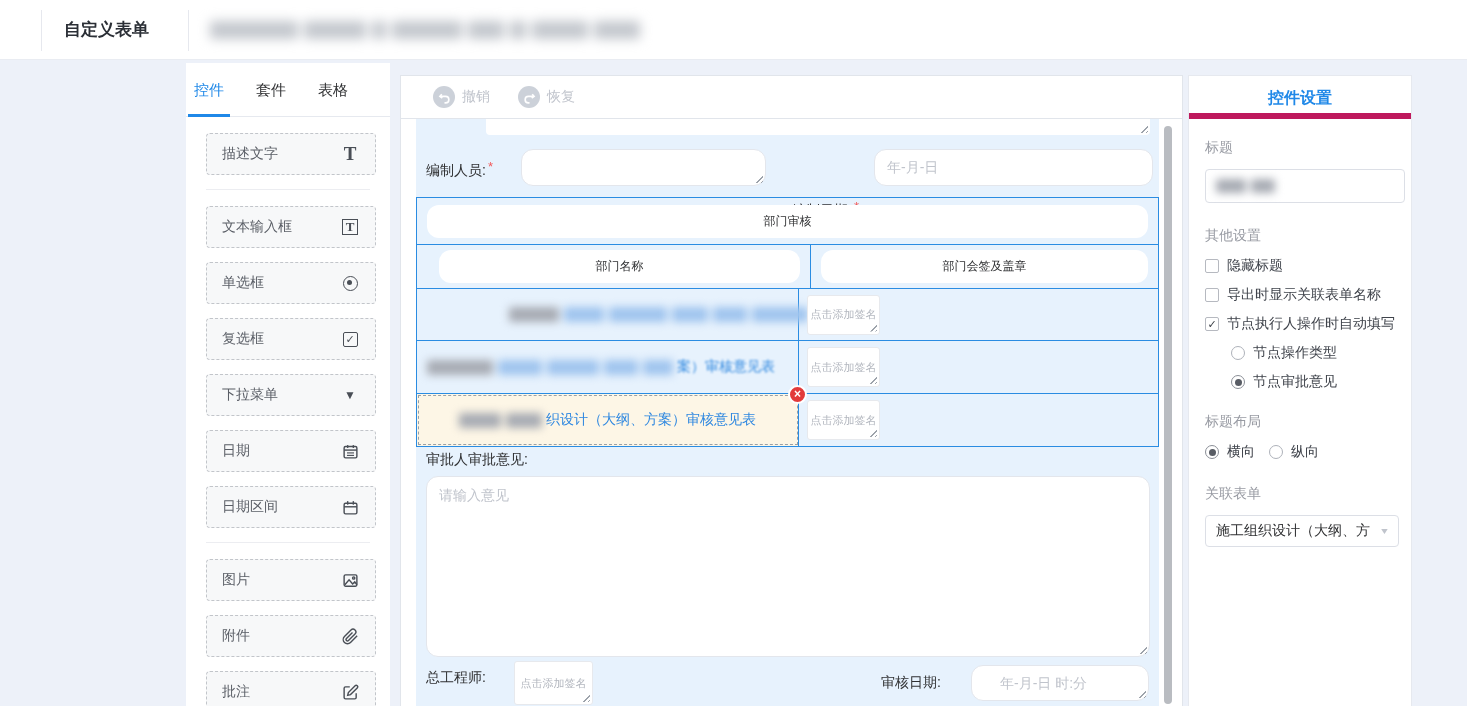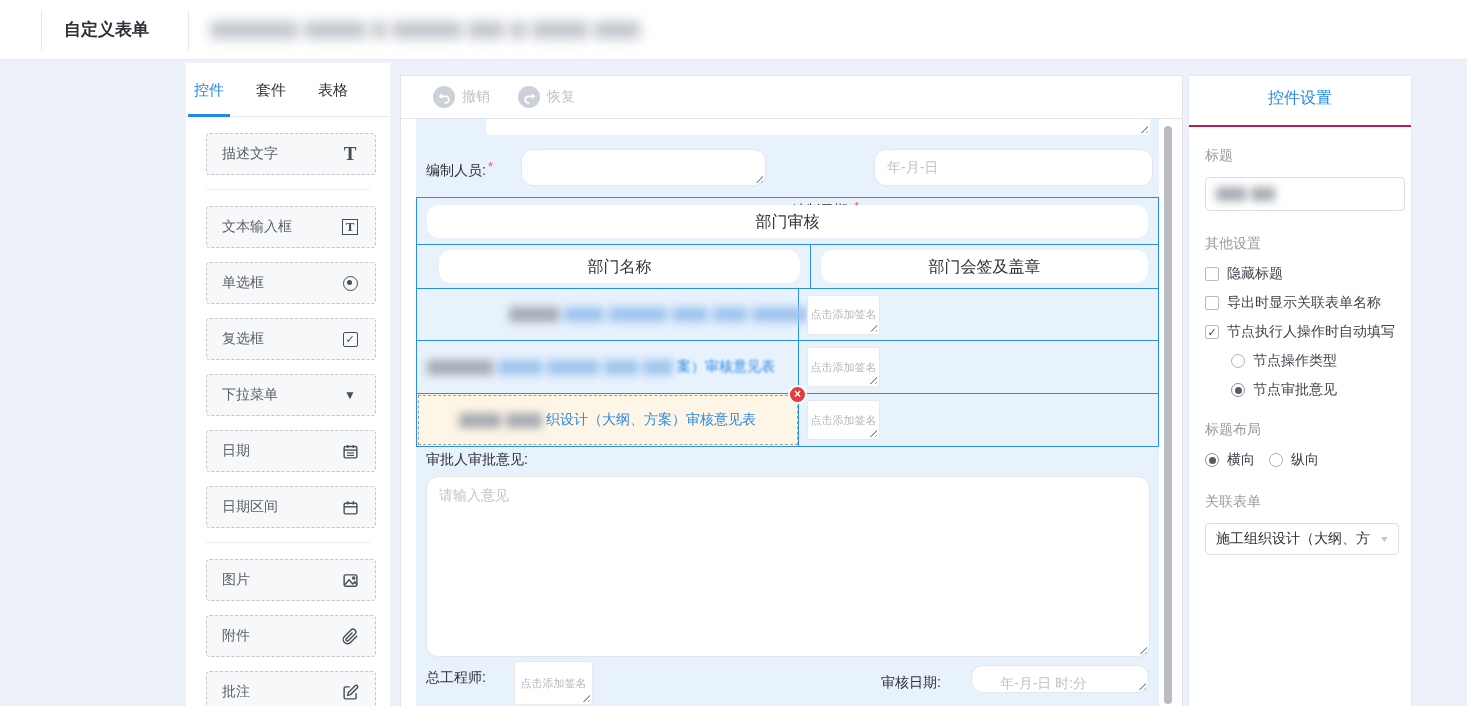--- a/index.html
+++ b/index.html
@@ -52,44 +52,44 @@
   
   .row-compiler { position:absolute; top:28px; left:0; right:0; height:44px; }
   .ta-small { position:absolute; left:105px; top:2px; width:245px; height:37px; border:1px solid #e3e6ec; }
   .inp-date { position:absolute; left:458px; top:2px; width:279px; height:37px; border:1px solid #e3e6ec; line-height:35px; padding-left:12px; font-size:14px; }
   
   .dtable { position:absolute; top:78px; left:0; width:743px; border:1px solid #2a8ce2; }
   .trow { display:flex; border-top:1px solid #2a8ce2; }
   .trow:first-child { border-top:none; }
   .cell-l { width:382px; border-right:1px solid #2a8ce2; position:relative; display:flex; align-items:center; }
   .cell-r { flex:1; position:relative; display:flex; align-items:center; }
-  .inner-label { margin:6px 10px; height:33px; line-height:33px; text-align:center; flex:1; font-size:16px; }
+  .inner-label { margin:6px 10px; height:33px; line-height:33px; text-align:center; flex:1; font-size:12px; }
   .sign-box { margin-left:8px; width:73px; height:40px; background:#fff; border:1px solid #e7e9ed; border-radius:3px;
               font-size:11px; color:#b3b7bf; display:flex; align-items:center; justify-content:center; position:relative; cursor:pointer; }
   .blur-run { display:flex; align-items:center; gap:5px; filter:blur(4px); }
   .blur-run i { display:block; height:15px; border-radius:2px; }
   .b-gray { background:#a7abb3; }
   .b-blue { background:#9fc4ee; }
   .row-sel { background:#fdf6e6; outline:1px dashed #9aa0a6; outline-offset:-2px; }
   .link-blue { color:#2f88e0; font-size:14px; }
   .tail-blur { filter:blur(1.3px); }
   .del { position:absolute; top:-9px; right:-9px; width:19px; height:19px; border-radius:50%; background:#e23b3b; border:2px solid #fff;
          color:#fff; font-size:12px; font-weight:bold; line-height:15px; text-align:center; cursor:pointer; z-index:3; }
   
   .opinion-label { position:absolute; top:332px; left:10px; }
   .opinion-ta { position:absolute; top:357px; left:10px; right:9px; height:181px; border:1px solid #e3e6ec; padding:10px 12px; font-size:14px; }
   
   .row-bottom { position:absolute; top:540px; left:0; right:0; height:48px; }
   .sign-lg { position:absolute; left:98px; top:2px; width:79px; height:44px; margin:0; }
-  .inp-dt { position:absolute; left:555px; top:6px; width:178px; height:28px; border:1px solid #e3e6ec; line-height:34px; padding-left:28px; font-size:14px; }
+  .inp-dt { position:absolute; left:555px; top:6px; width:178px; height:36px; border:1px solid #e3e6ec; line-height:34px; padding-left:28px; font-size:14px; }
   
   .vscroll { position:absolute; top:50px; bottom:2px; right:10px; width:8px; border-radius:4px; background:#b9bcc1; cursor:pointer; }
   
   .panel { position:absolute; top:75px; left:1188px; width:224px; bottom:0; background:#fff; border:1px solid #e6e9ef; border-bottom:none; }
-  .panel-hd { height:51px; line-height:43px; text-align:center; color:#1f88e8; font-size:16px; border-bottom:2px solid #be185d; }
+  .panel-hd { height:43px; line-height:43px; text-align:center; color:#1f88e8; font-size:16px; border-bottom:6px solid #be185d;font-weight:bold; }
   .panel-bd { padding:20px 16px; }
   .p-label { color:#989ba3; font-size:14px; margin-bottom:12px; }
   .p-input { width:200px; height:34px; border:1px solid #dcdfe6; border-radius:4px; display:flex; align-items:center; padding-left:10px; margin-bottom:24px; }
   .p-input .blur-run i { height:14px; }
   .opt-row { display:flex; align-items:center; gap:8px; margin-bottom:11px; font-size:14px; color:#3f434b; cursor:pointer; }
   .cbx { width:14px; height:14px; border:1px solid #b6b9c0; border-radius:2px; background:#fff; flex:0 0 auto;
          font-size:11px; line-height:12px; text-align:center; color:#3a3f45; }
   .rdo { width:14px; height:14px; border:1px solid #aeb2ba; border-radius:50%; background:#fff; flex:0 0 auto; position:relative; }
   .rdo.sel { border-color:#8b8f97; }
   .rdo.sel::after { content:""; position:absolute; left:2.5px; top:2.5px; width:7px; height:7px; border-radius:50%; background:#585c64; }

